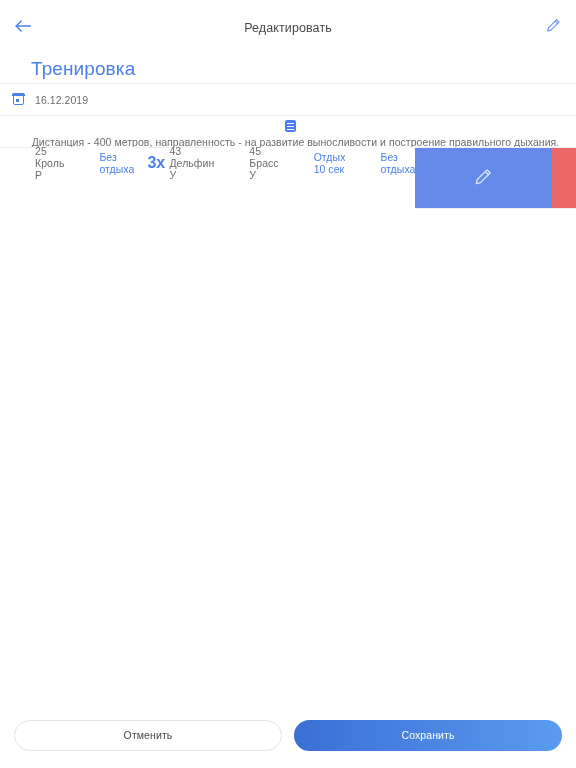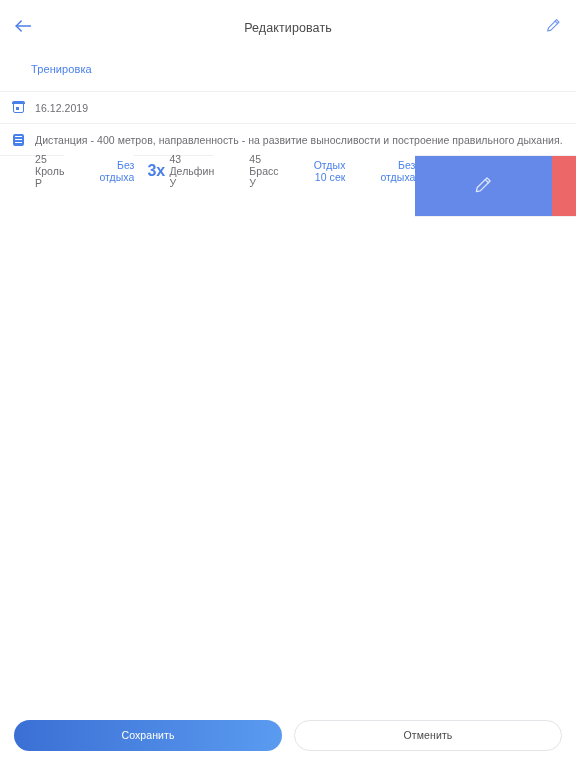--- a/index.html
+++ b/index.html
@@ -51,21 +51,21 @@
   .header-btn.right { right: 0; }
 
   
   .workout-title-row {
     flex: 0 0 28px;
     display: flex;
     align-items: center;
     padding-left: 31px;
   }
   .workout-title {
-    font-size: 11px;
+    font-size: 19px;
     color: #4a80ea;
     letter-spacing: .1px;
   }
 
   
   .list { display: flex; flex-direction: row; }
 
   .row {
     position: relative;
     display: flex;
@@ -98,24 +98,24 @@
     font-size: 10.5px;
     color: #6d6d72;
     letter-spacing: .05px;
     padding-left: 2px;
   }
   .row-text.accent { color: #4a80ea; }
 
   .row-spacer { width: 20px; flex: 0 0 20px; }
 
   
-  .r-date { height: 32px; margin-top: 8px; }
-  .r-desc { height: 32px; }
+  .r-date { height: 32px; }
+  .r-desc { height: 32px; flex-direction: column; }
   .r-item { height: 22px; }
-  .r-rest { height: 22px; text-align: right; }
+  .r-rest { height: 22px; }
 
   
   .icon-calendar {
     width: 11px; height: 11px;
     border: 1.6px solid #4a80ea;
     border-radius: 2px;
     position: relative;
     background: #fff;
   }
   .icon-calendar::before {
@@ -308,17 +308,17 @@
           </span>
         </div>
       </div>
     </div>
 
   </div>
 
   <div class="filler"></div>
 
   <div class="footer">
+    <div class="btn btn-cancel">Отменить</div>
     <div class="btn btn-save">Сохранить</div>
-    <div class="btn btn-cancel">Отменить</div>
   </div>
 
 </div>
 
 </body></html>

